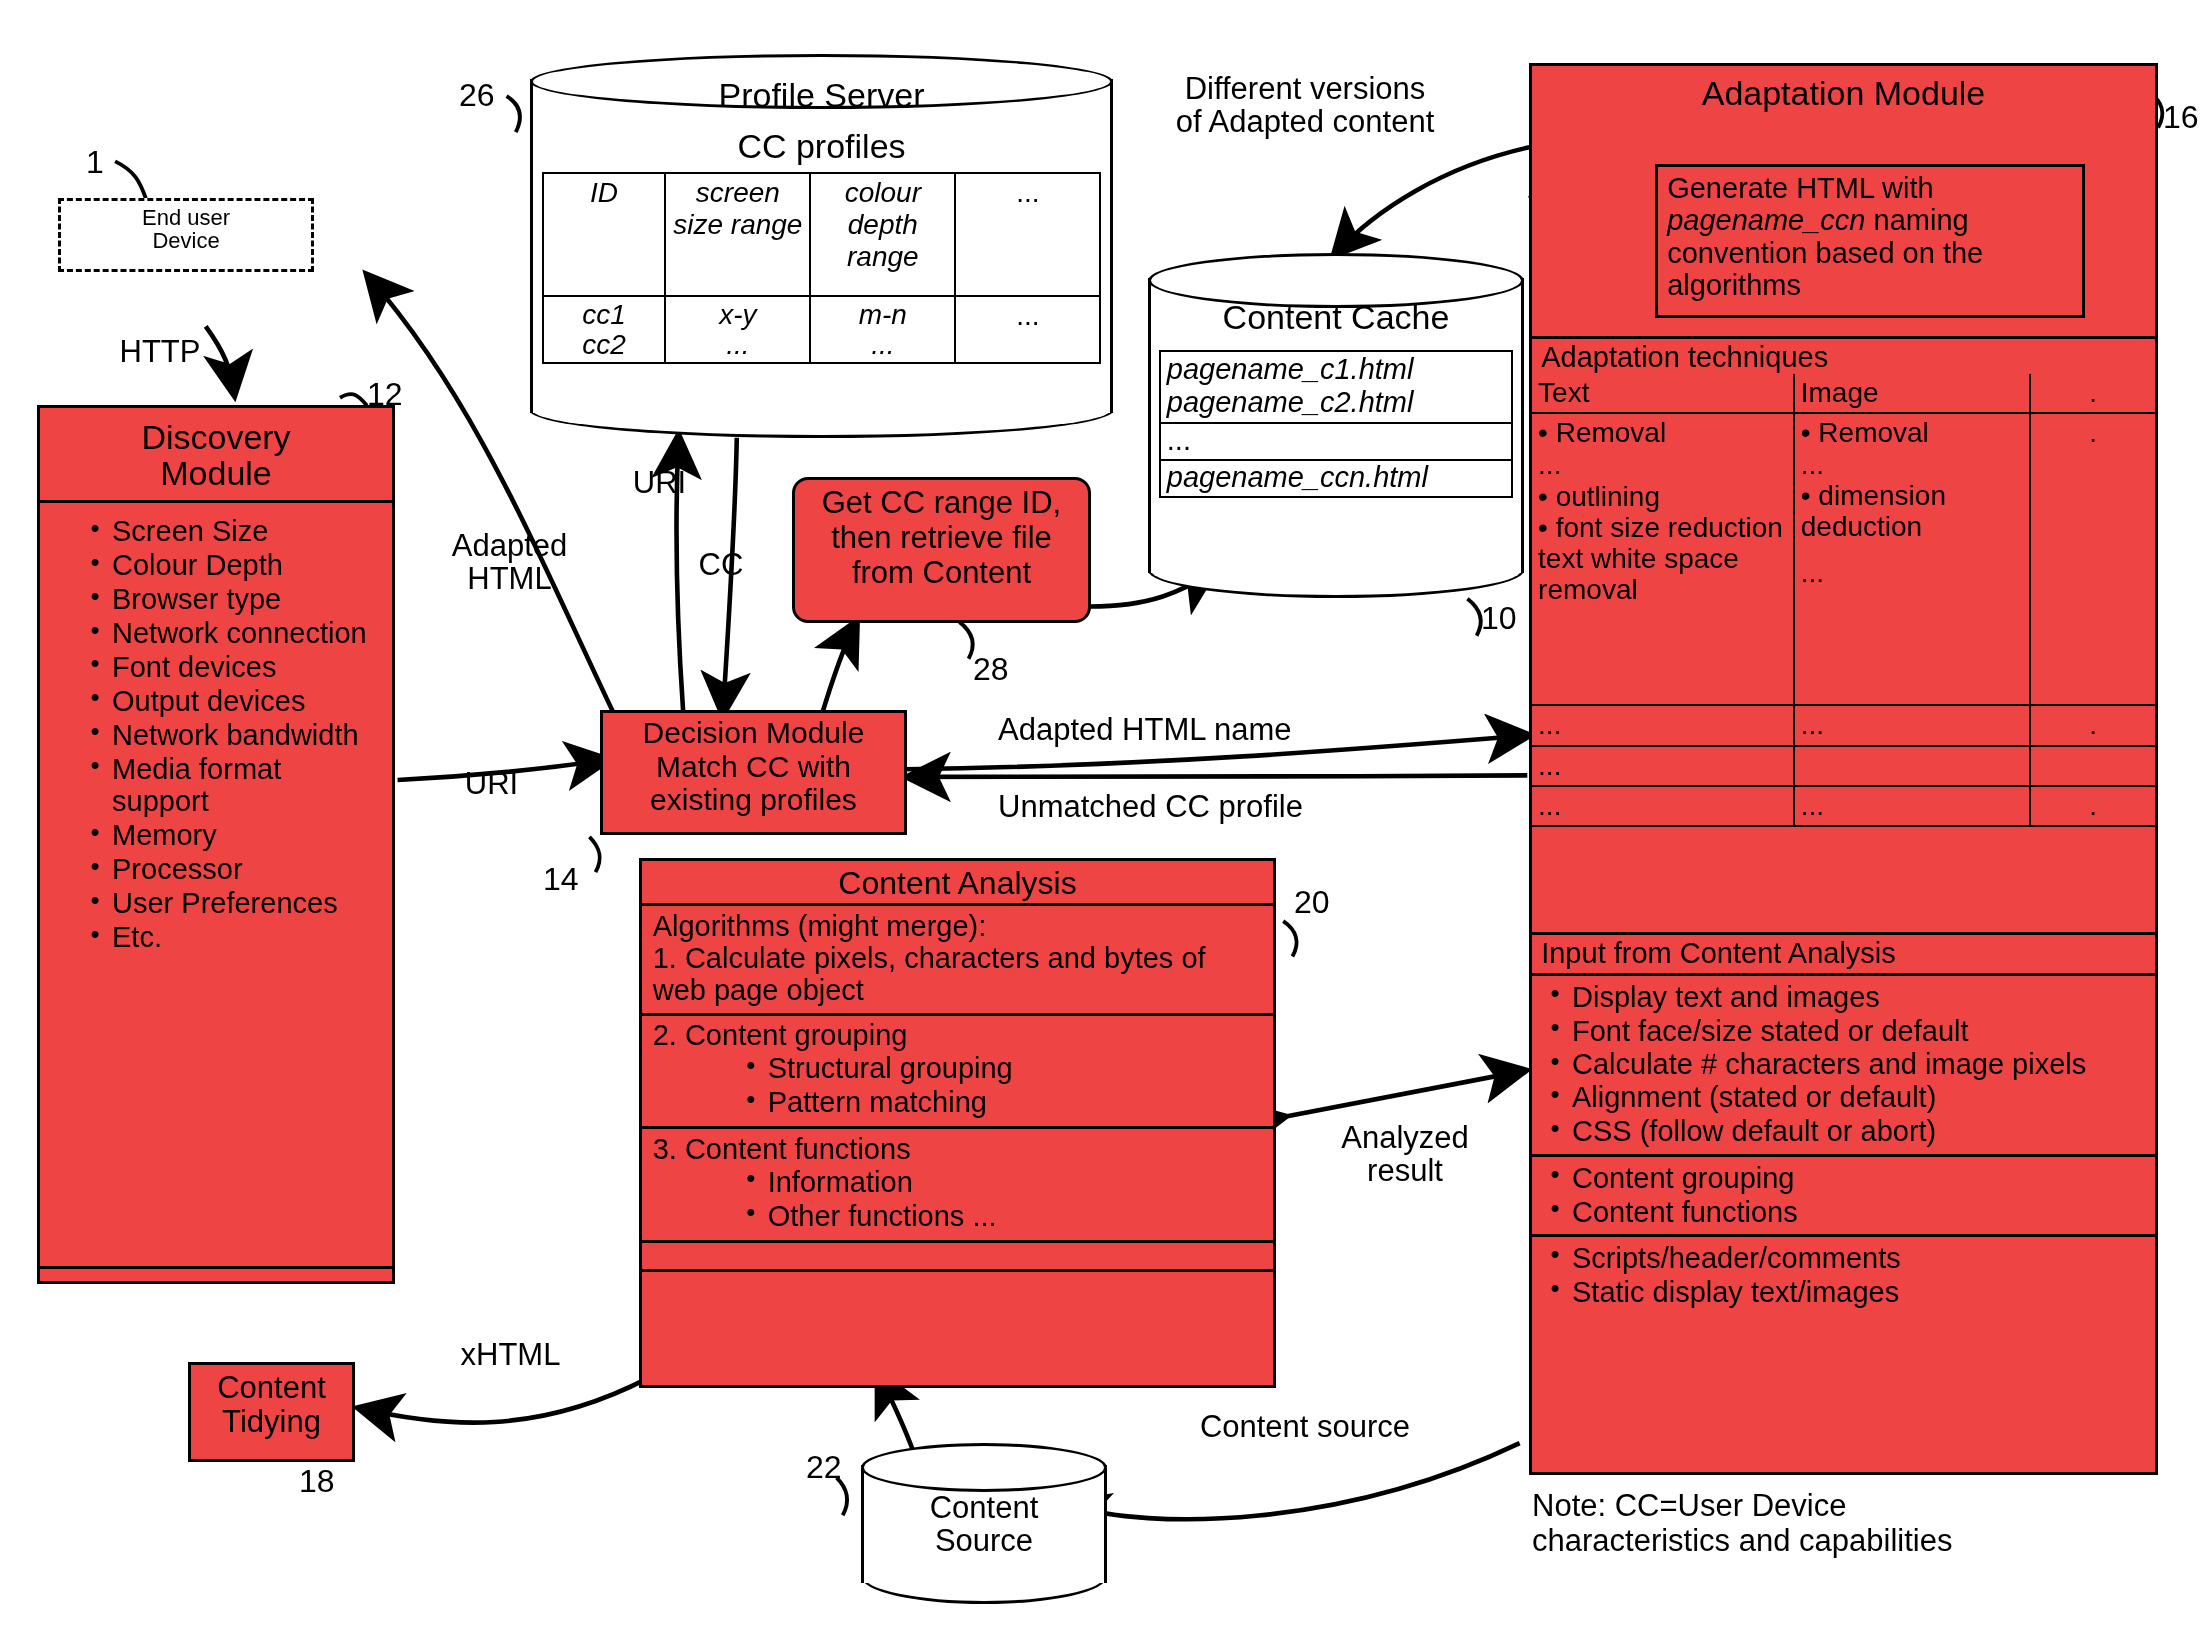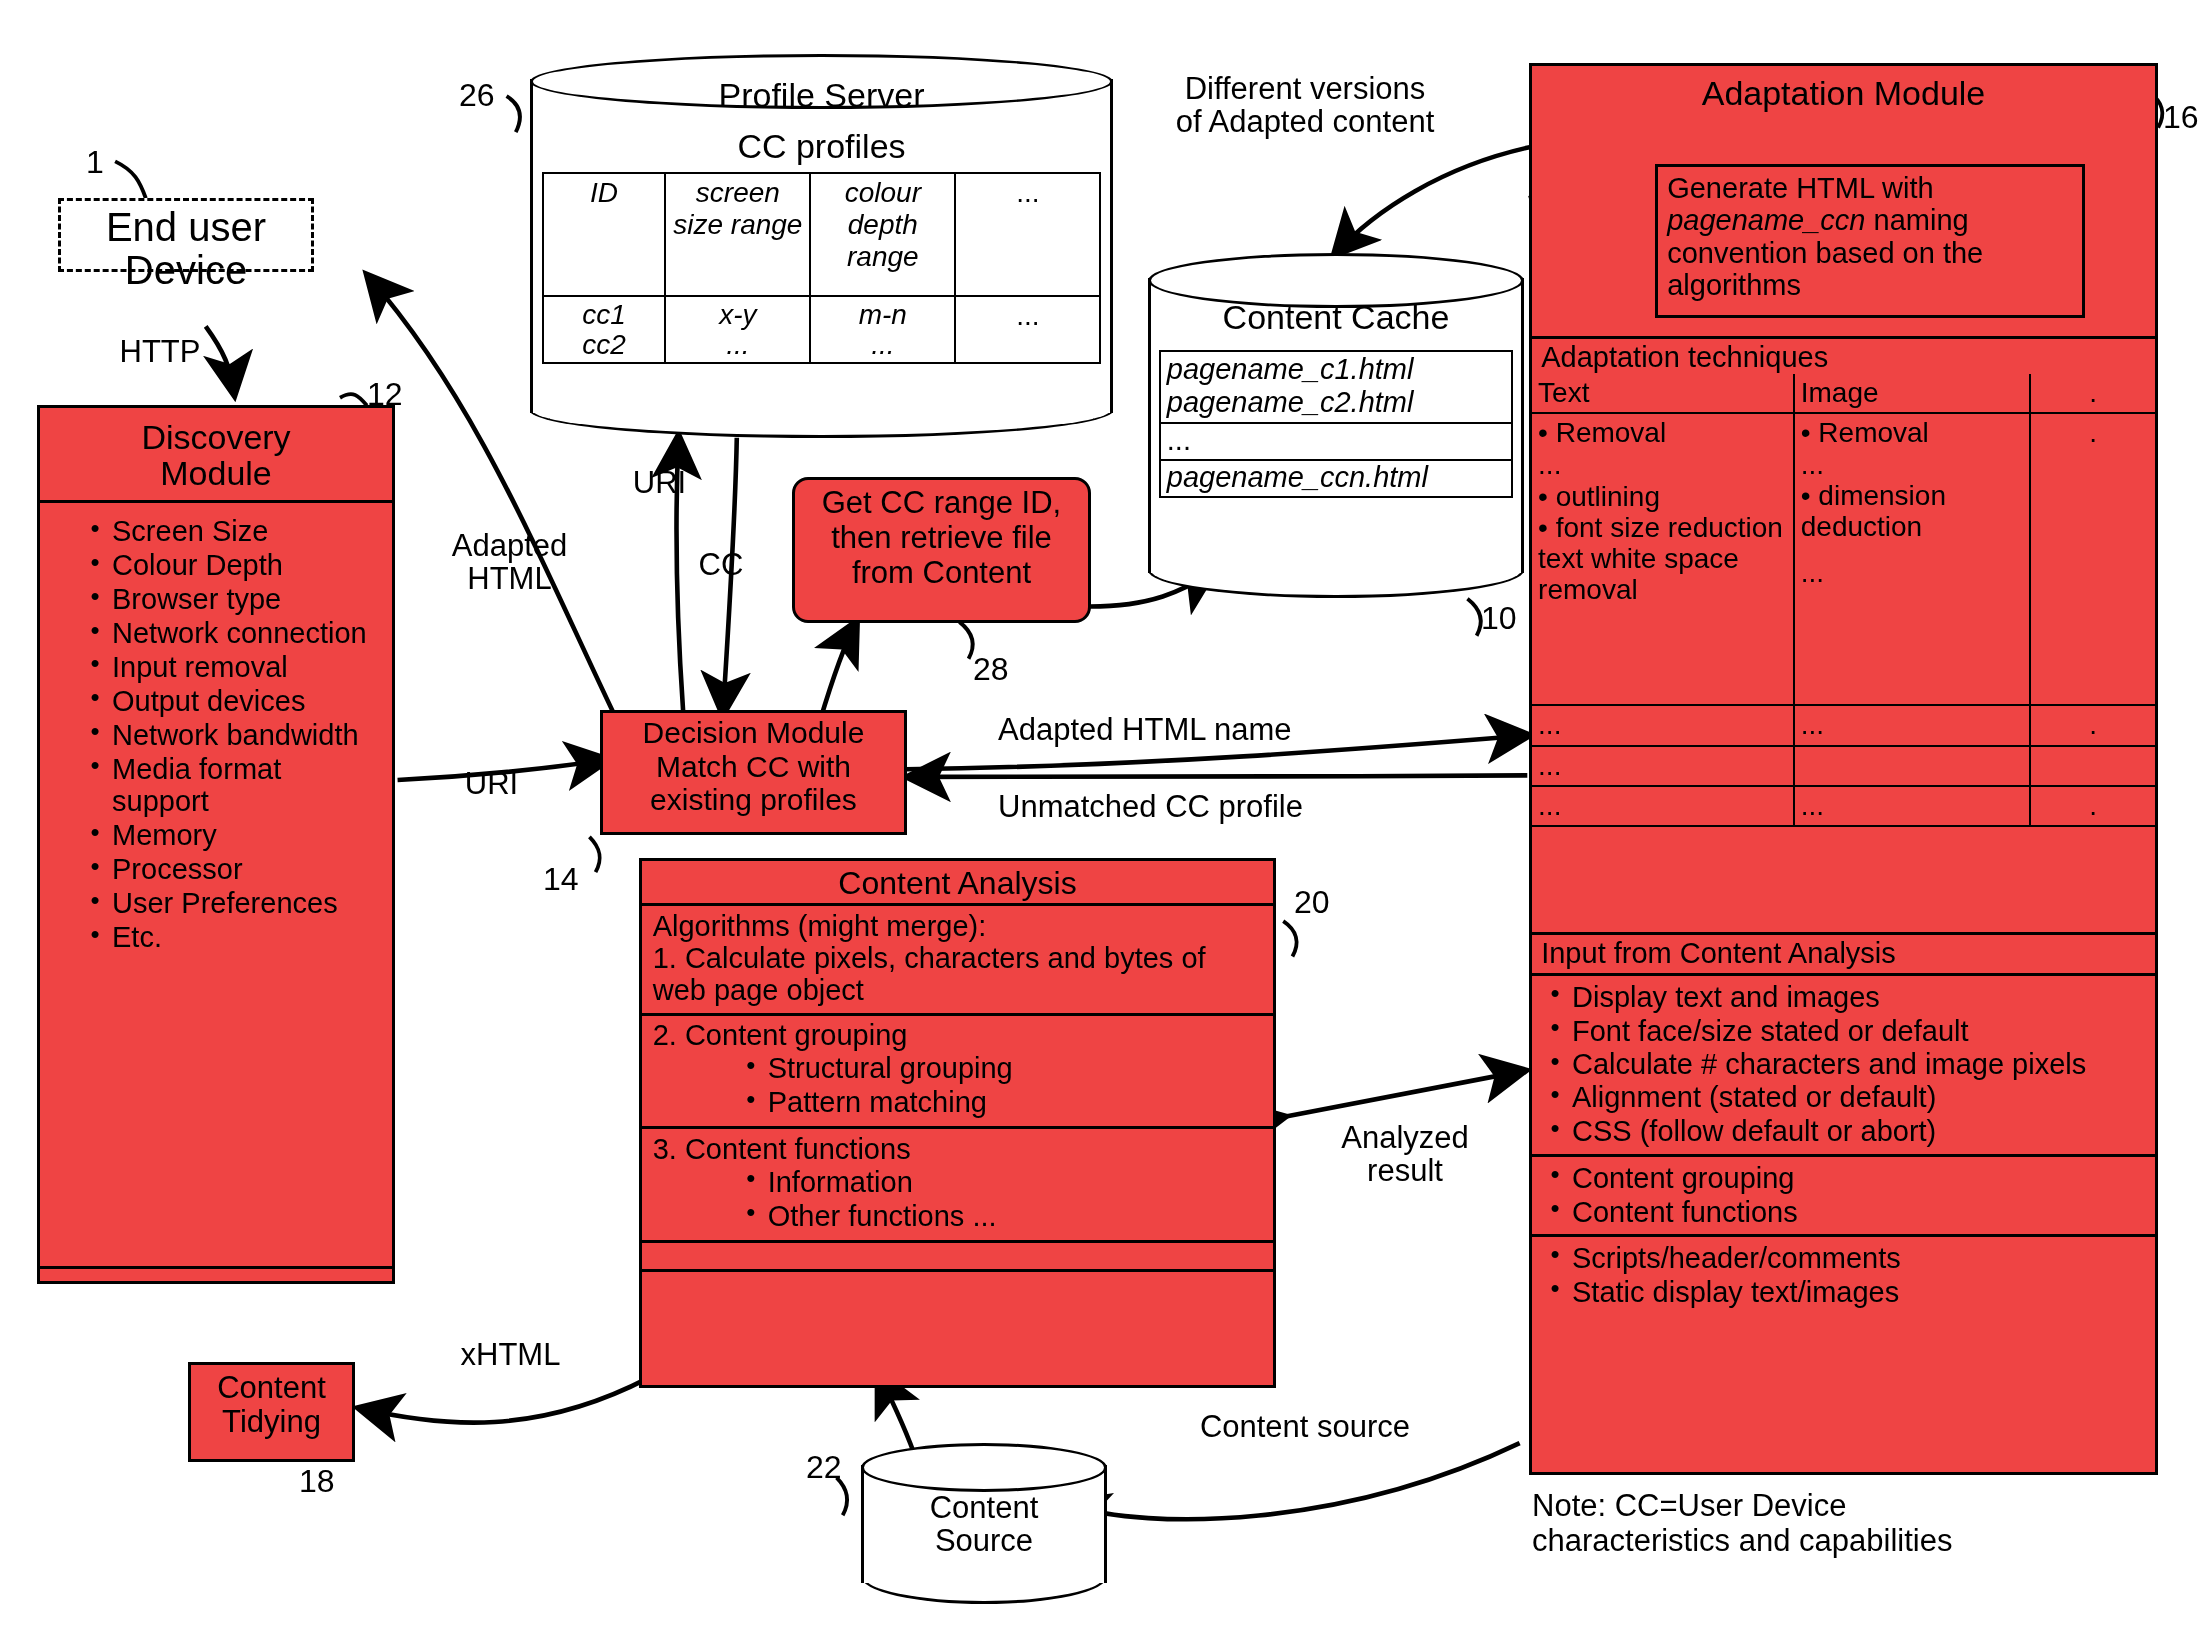--- a/index.html
+++ b/index.html
@@ -97,35 +97,35 @@
 
       <path d="M2800,120 C2818,132 2822,148 2812,166" stroke-width="5"></path>
 
       <path d="M1912,780 C1930,794 1934,810 1924,828" stroke-width="5"></path>
 
       <path d="M768,1090 C782,1104 786,1118 776,1136" stroke-width="5"></path>
     </g>
   </svg>
 
   <div class="abs dashed" style="left:58px;top:198px;width:256px;height:74px;">
-    <div class="ttl" style="padding-top:4.6px;white-space:pre-line;font-size:40px;">End user
+    <div class="ttl" style="padding-top:4.6px;white-space:pre-line;font-size:22px;">End user
 Device</div>
   </div>
   <div class="refnum" style="left:86px;top:144px;">1</div>
   <div class="lbl" style="left:91px;top:336px;width:138px;">HTTP</div>
 
   <div class="abs box" style="left:37px;top:405px;width:358px;height:879px;">
     <div class="ttl" style="white-space:pre-line;padding:10.7px 0 7.7px 0;border-bottom:3.1px solid #000;font-size:34px;">Discovery
 Module</div>
     <ul class="bl" style="padding:12.3px 7.7px 0 46px;">
       <li>Screen Size</li>
       <li>Colour Depth</li>
       <li>Browser type</li>
       <li>Network connection</li>
-      <li>Input removal</li>
+      <li>Font devices</li>
       <li>Output devices</li>
       <li>Network bandwidth</li>
       <li>Media format support</li>
       <li>Memory</li>
       <li>Processor</li>
       <li>User Preferences</li>
       <li>Etc.</li>
     </ul>
     <div class="abs" style="left:0;right:0;bottom:12.3px;border-top:3.1px solid #000;"></div>
   </div>

